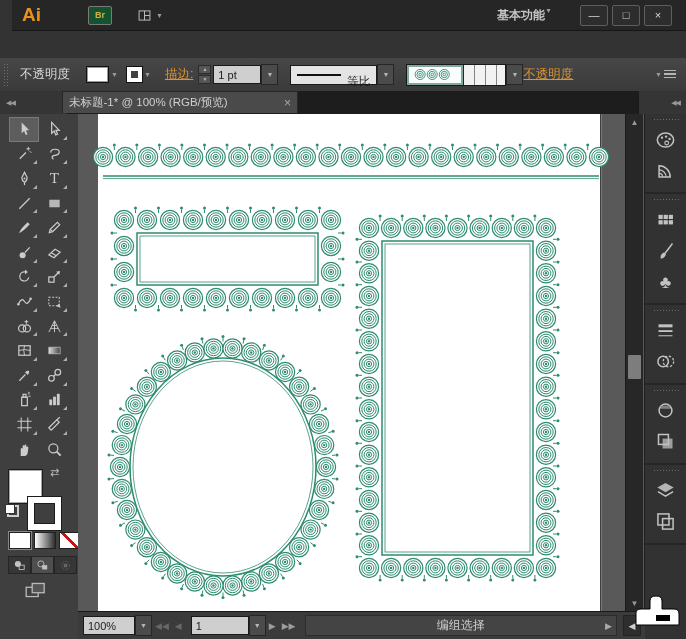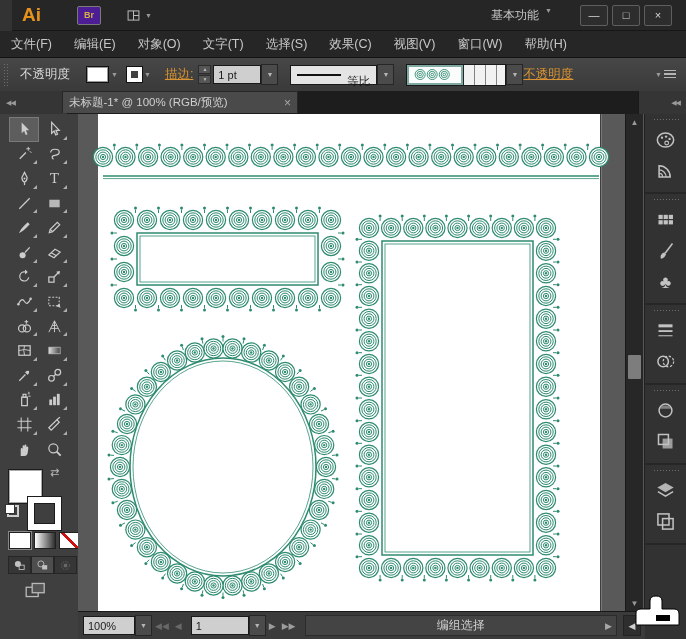--- a/index.html
+++ b/index.html
@@ -3,28 +3,28 @@
 <meta charset="utf-8">
 <style>
   html,body{margin:0;padding:0;background:#222;}
   #app{position:relative;width:686px;height:639px;background:#333;overflow:hidden;
        font-family:"Liberation Sans","DejaVu Sans",sans-serif;color:#c8c8c8;font-size:12px;
        -webkit-font-smoothing:antialiased;}
   
   #titlebar{position:absolute;left:12px;top:0;right:0;height:30px;background:#262626;
             border-bottom:1px solid #161616;display:flex;align-items:center;}
   .ai-logo{color:#e8921e;font-weight:bold;font-size:19px;margin-left:10px;letter-spacing:0;}
-  .br-btn{margin-left:36px;width:22px;height:17px;border:1px solid #7a7a7a;border-radius:2px;
-          background:#4c1d95;color:#d9b043;font-size:9px;font-weight:bold;display:flex;
+  .br-btn{margin-left:47px;width:22px;height:17px;border:1px solid #7a7a7a;border-radius:2px;
+          background:#14532d;color:#d9b043;font-size:9px;font-weight:bold;display:flex;
           align-items:center;justify-content:center;}
   .arrange-btn{margin-left:24px;display:flex;align-items:center;gap:3px;color:#bbb;}
   .arrange-btn svg{width:17px;height:15px;}
   .dd{font-size:7px;color:#999;line-height:1;}
   .spacer{flex:1;}
-  .workspace{display:flex;align-items:flex-start;gap:6px;margin-right:28px;color:#c6c6c6;font-size:12px;}
+  .workspace{display:flex;align-items:flex-start;margin-right:28px;color:#c6c6c6;font-size:12px;font-weight:bold;}
   .winbtns{display:flex;gap:4px;margin-right:14px;}
   .winbtn{width:26px;height:19px;background:#2d2d2d;border:1px solid #5e5e5e;border-radius:2px;
           color:#d8d8d8;font-size:11px;display:flex;align-items:center;justify-content:center;line-height:1;}
   
   #menubar{position:absolute;left:0;top:31px;right:0;height:26px;background:#262626;
            display:flex;align-items:center;border-bottom:1px solid #141414;}
   .menu-item{padding:0 11px;font-size:12.5px;color:#c8c8c8;}
   
   #controlbar{position:absolute;left:0;top:58px;right:0;height:33px;
               background:linear-gradient(#474747,#3a3a3a);border-bottom:1px solid #101010;
@@ -163,31 +163,20 @@
       <span>基本功能</span>
       <span class="dd">▼</span>
     </span>
     <span class="winbtns">
       <span class="winbtn">—</span>
       <span class="winbtn">□</span>
       <span class="winbtn">×</span>
     </span>
   </div>
 
-  <div id="menubar">
-      <span class="menu-item">文件(F)</span>
-      <span class="menu-item">编辑(E)</span>
-      <span class="menu-item">对象(O)</span>
-      <span class="menu-item">文字(T)</span>
-      <span class="menu-item">选择(S)</span>
-      <span class="menu-item">效果(C)</span>
-      <span class="menu-item">视图(V)</span>
-      <span class="menu-item">窗口(W)</span>
-      <span class="menu-item">帮助(H)</span>
-    </div>
 
   <div id="controlbar">
     <span class="cgrip"></span>
     <span class="sel-status">不透明度</span>
     <span class="swatch-fill"></span>
     <span class="ddbtn dd">▼</span>
     <span class="swatch-stroke"></span>
     <span class="ddbtn dd">▼</span>
     <span class="olink stroke-label">描边:</span>
     <span class="stepper">

